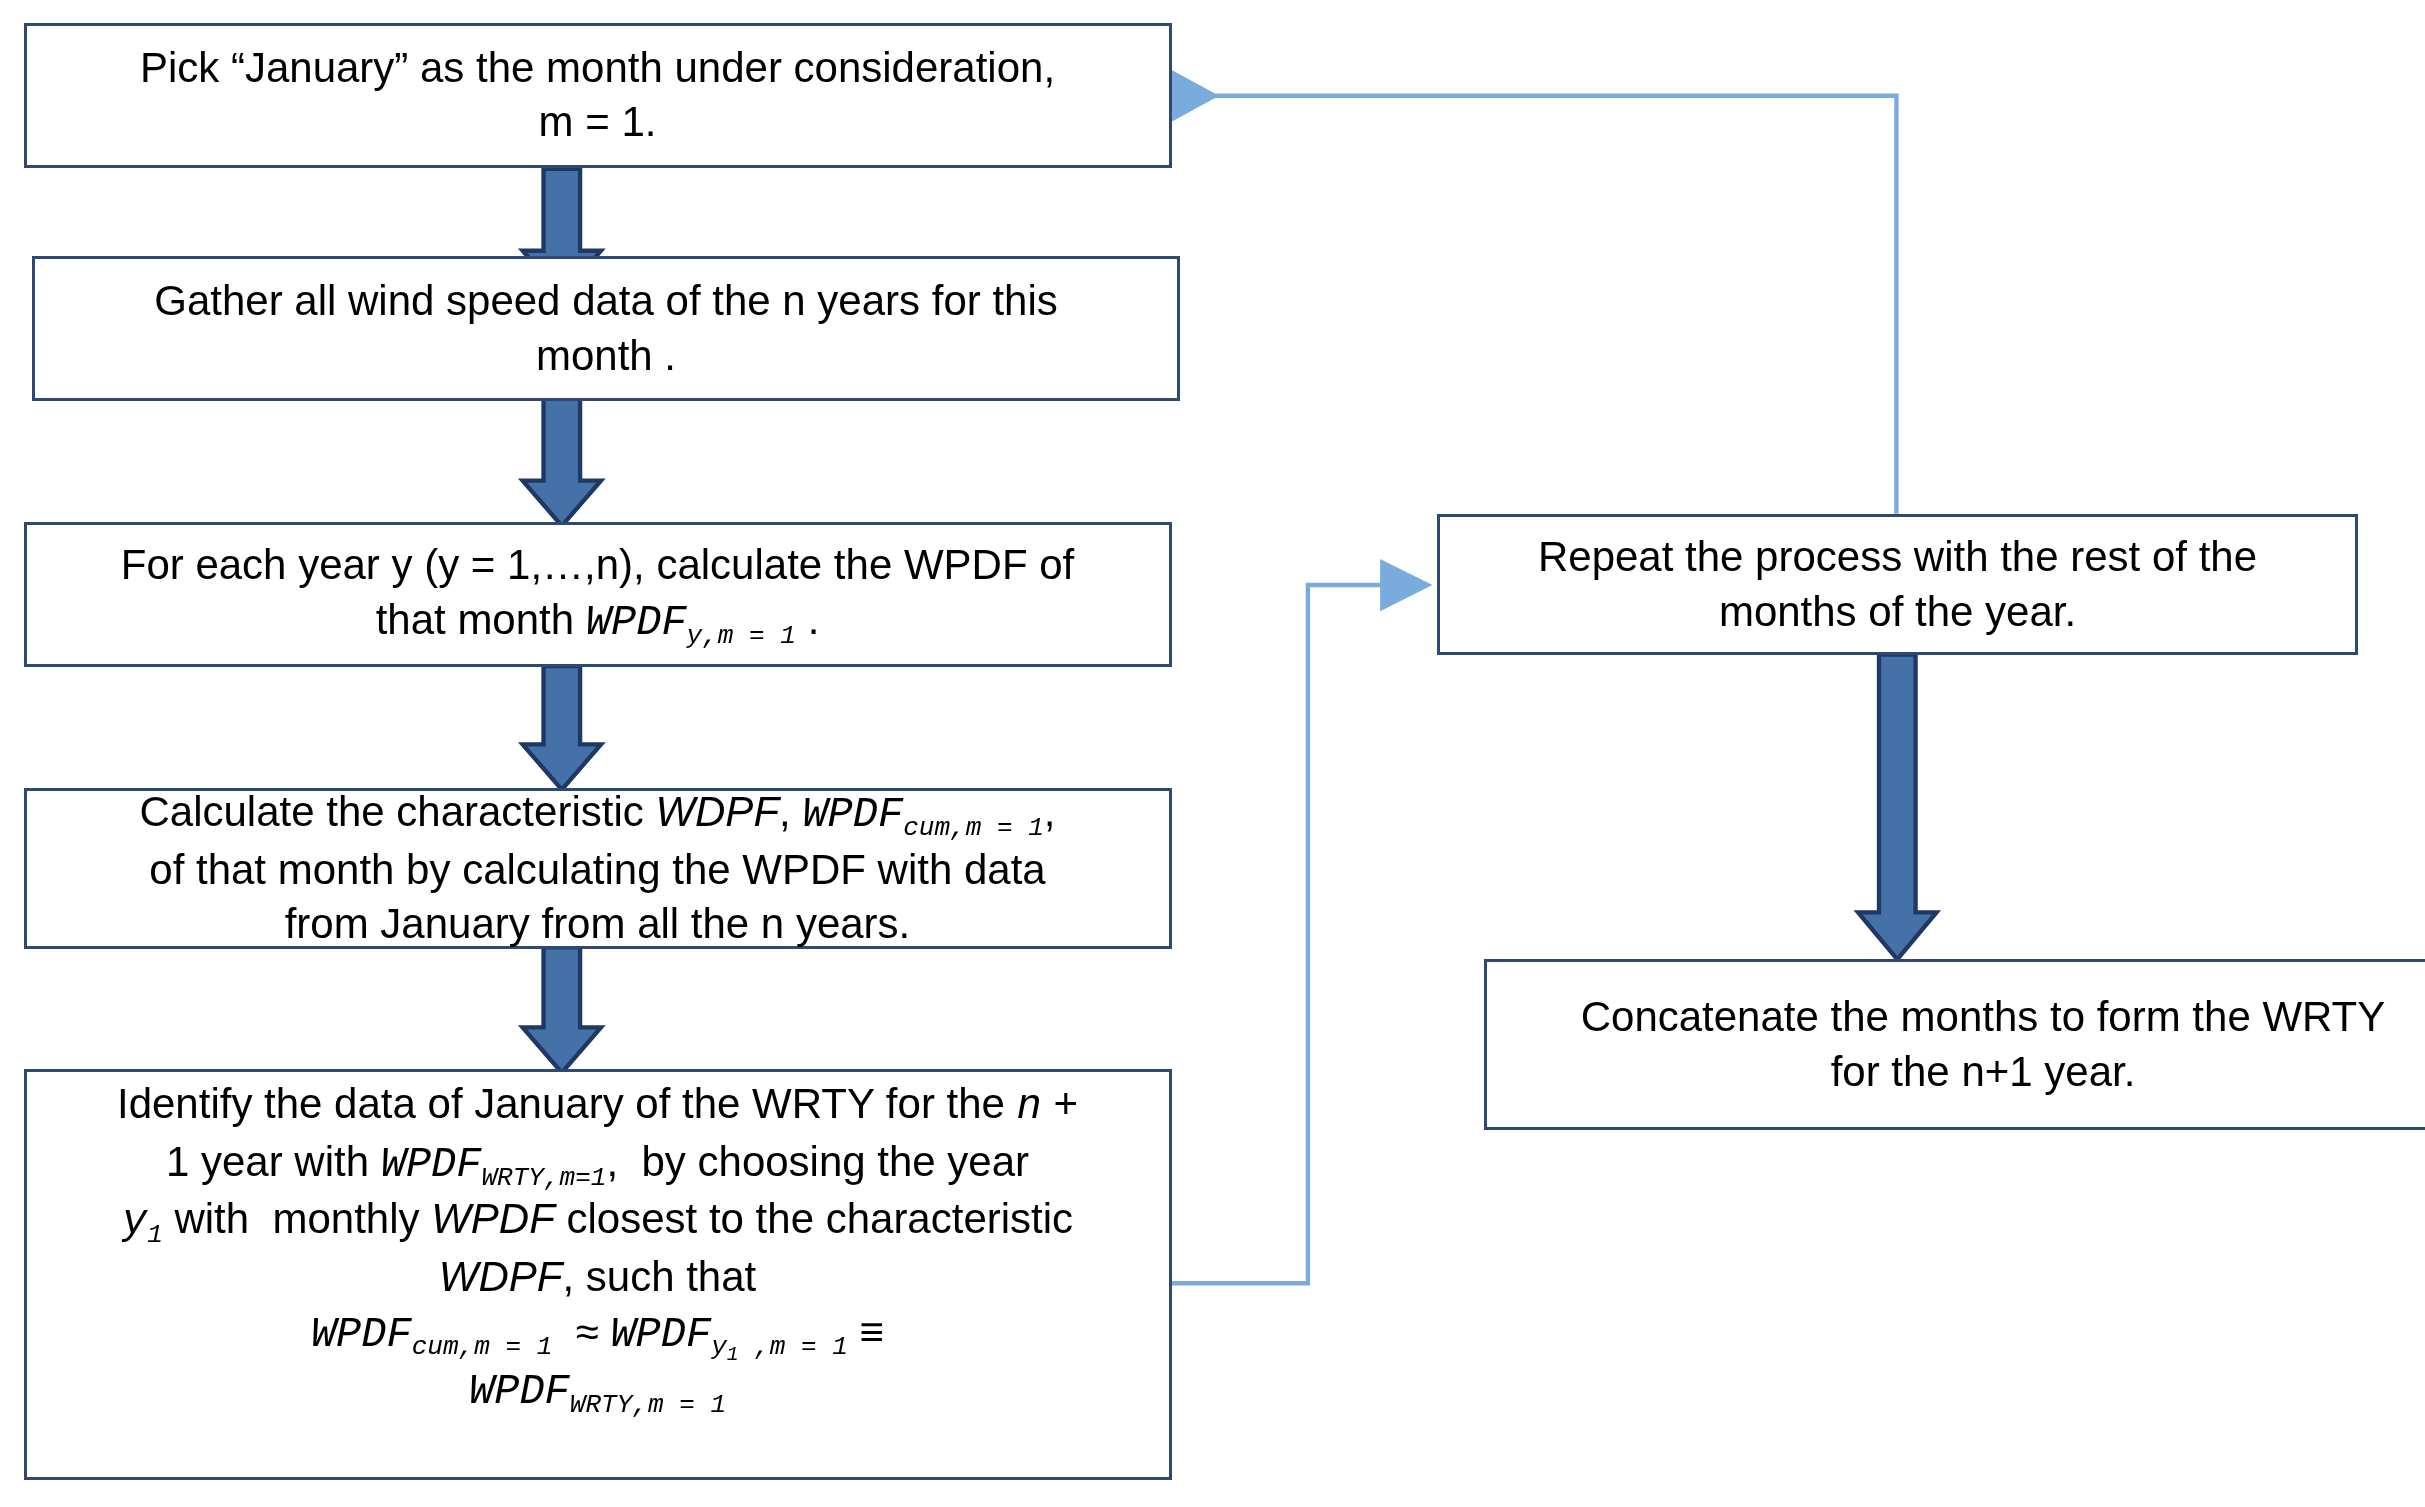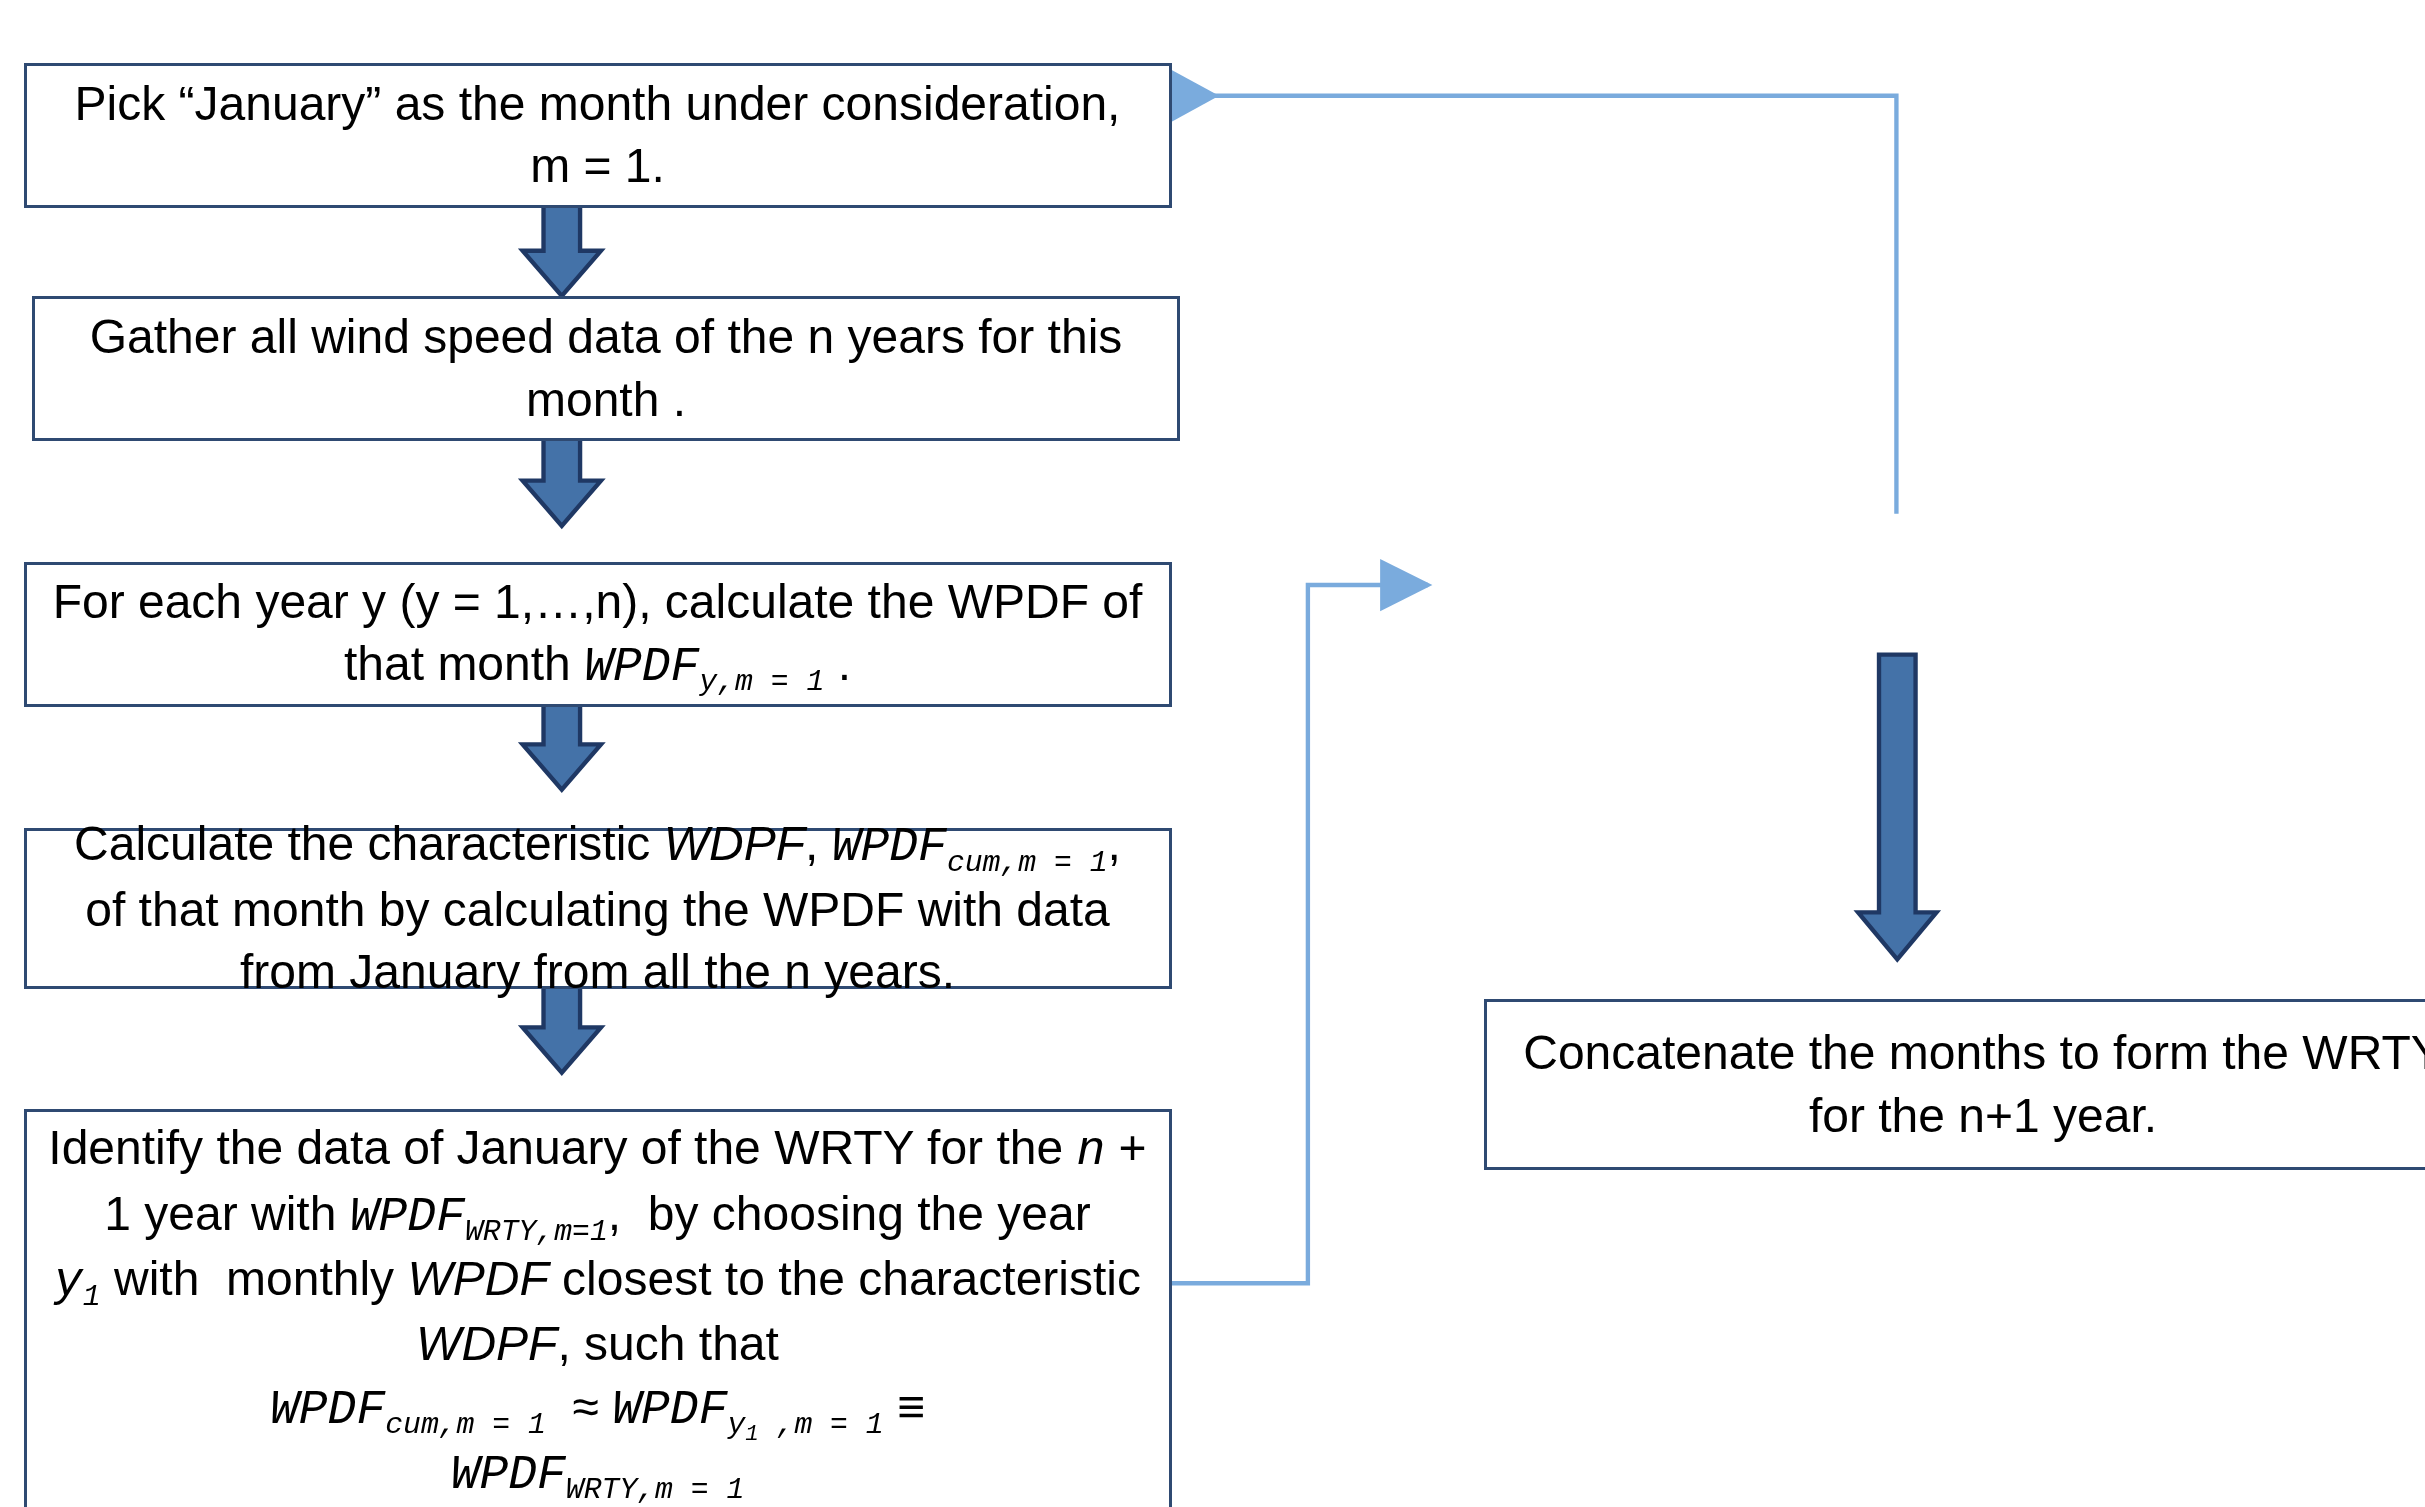--- a/index.html
+++ b/index.html
@@ -28,24 +28,23 @@
   .node {
     position: absolute;
     box-sizing: border-box;
     background: #ffffff;
     border: 3.5px solid #2f4a72;
     display: flex;
     align-items: center;
     justify-content: flex-end;
     text-align: center;
     color: #000000;
-    font-size: 48px;
+    font-size: 42px;
     line-height: 1.30;
     padding: 5.2px 17.4px;
-    margin-top: 40px;
   }
   .node .txt {
     display: block;
     width: 100%;
     white-space: pre-line;
   }
   
   .mi {
     font-family: Liberation Mono, monospace;
     font-style: italic;
@@ -121,20 +120,24 @@
   </div>
 
   <div class="node" style="left:23.5px; top:788px; width:1148px; height:161px;">
     <span class="txt">Calculate the characteristic <span class="sans-it">WDPF</span>, <span class="mi">WPDF<sub>cum,m</sub></span><sub class="mi"> = 1</sub>,<br>of that month by calculating the WPDF with data<br>from January from all the n years.</span>
   </div>
 
   <div class="node" style="left:23.5px; top:1069px; width:1148px; height:411px; align-items:flex-start; ">
     <span class="txt">Identify the data of January of the WRTY for the <span class="mi">n</span> +<br>1 year with <span class="mi">WPDF<sub>WRTY,m=1</sub></span>,&nbsp; by choosing the year<br><span class="mi">y<sub>1</sub></span> with&nbsp; monthly <span class="sans-it">WPDF</span> closest to the characteristic<br><span class="sans-it">WDPF</span>, such that<br><span class="mi">WPDF<sub>cum,m&nbsp;=&nbsp;1</sub></span> &nbsp;≈ <span class="mi">WPDF<sub>y<sub>1</sub>&nbsp;,m&nbsp;=&nbsp;1</sub></span> ≡<br><span class="mi">WPDF<sub>WRTY,m&nbsp;=&nbsp;1</sub></span></span>
   </div>
 
+  <div class="node" style="left:1437px; top:514px; width:921px; height:141px;">
+    <span class="txt">Repeat the process with the rest of the
+months  of the year.</span>
+  </div>
 
   <div class="node" style="left:1484px; top:959px; width:998px; height:171px;">
     <span class="txt">Concatenate the months to form the WRTY
 for the n+1 year.</span>
   </div>
 
 </div>
 
 
 </body></html>

